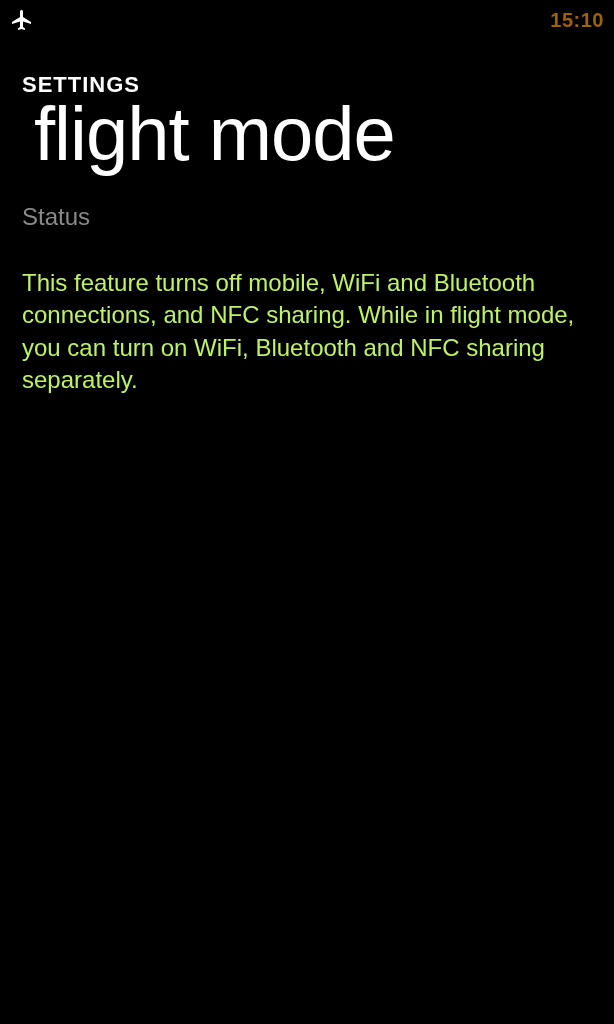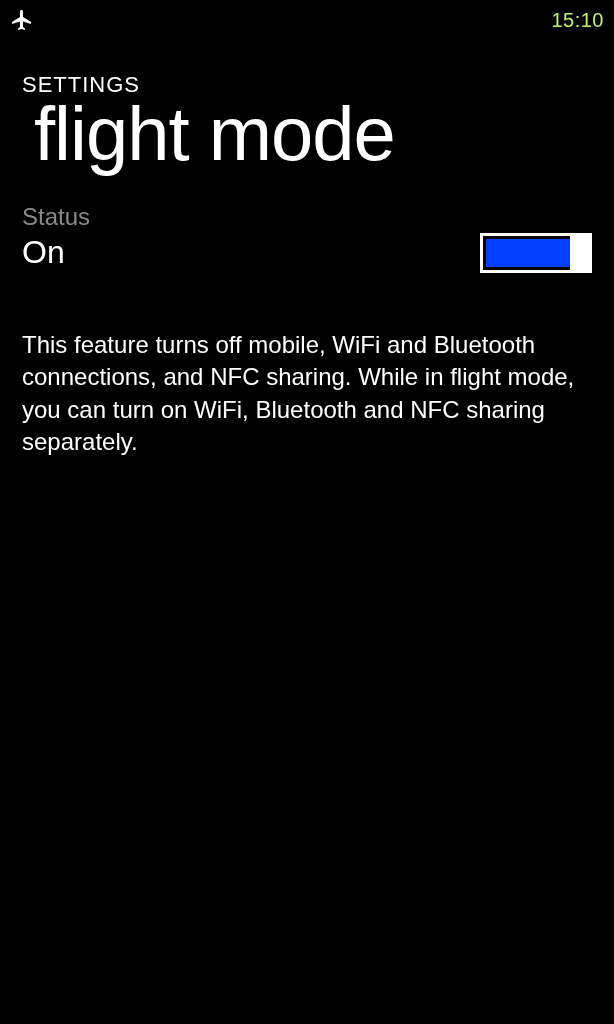--- a/index.html
+++ b/index.html
@@ -25,31 +25,31 @@
     }
     .status-bar .airplane-icon {
       width: 24px;
       height: 24px;
       display: flex;
       align-items: center;
       justify-content: center;
     }
     .status-bar .time {
       font-size: 20px;
-      font-weight: 400;
-      color: #bef264;
+      font-weight: 700;
+      color: #a16207;
       letter-spacing: 0.5px;
       margin-left: 24px;
     }
     .content {
       padding: 38px 22px 0 22px;
     }
     .breadcrumb {
       font-size: 22px;
-      font-weight: 400;
+      font-weight: 700;
       letter-spacing: 1px;
       color: #ffffff;
     }
     .page-title {
       font-size: 76px;
       font-weight: 300;
       color: #ffffff;
       line-height: 1.05;
       margin-top: -4px;
       letter-spacing: -1px;
@@ -87,24 +87,24 @@
       flex: 1;
       background: #0040ff;
       margin: 3px 0 3px 3px;
     }
     .toggle-handle {
       width: 22px;
       background: #ffffff;
       margin: -3px -3px -3px 0;
     }
     .description {
-      margin-top: 56px;
+      margin-top: 36px;
       font-size: 24px;
       line-height: 1.35;
-      color: #ffffff;
+      color: #bef264;
       font-weight: 400;
     }
   </style>
 </head>
 <body>
 
 <div class="status-bar">
   <div class="airplane-icon">
     <svg viewBox="0 0 24 24" width="24" height="24" fill="#ffffff">
       <path d="M21 16v-2l-8-5V3.5c0-.83-.67-1.5-1.5-1.5S10 2.67 10 3.5V9l-8 5v2l8-2.5V19l-2 1.5V22l3.5-1 3.5 1v-1.5L13 19v-5.5l8 2.5z"></path>
@@ -112,23 +112,16 @@
   </div>
   <div class="time">15:10</div>
 </div>
 
 <div class="content">
   <div class="breadcrumb">SETTINGS</div>
   <div class="page-title">flight mode</div>
 
   <div class="status-section">
     <div class="status-label">Status</div>
-    <div class="status-row">
-      <div class="status-value">On</div>
-      <div class="toggle-switch">
-        <div class="toggle-fill"></div>
-        <div class="toggle-handle"></div>
-      </div>
-    </div>
   </div>
 
   <div class="description">This feature turns off mobile, WiFi and Bluetooth connections, and NFC sharing. While in flight mode, you can turn on WiFi, Bluetooth and NFC sharing separately.</div>
 </div>
 
 </body></html>

